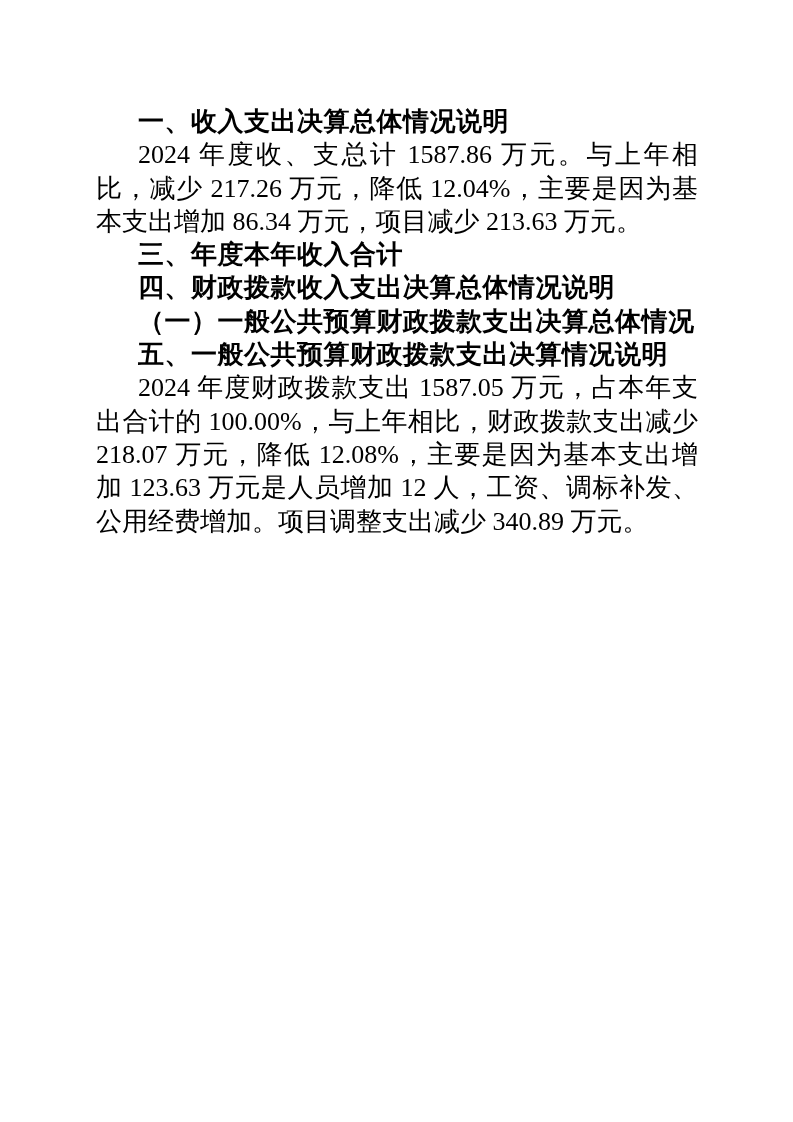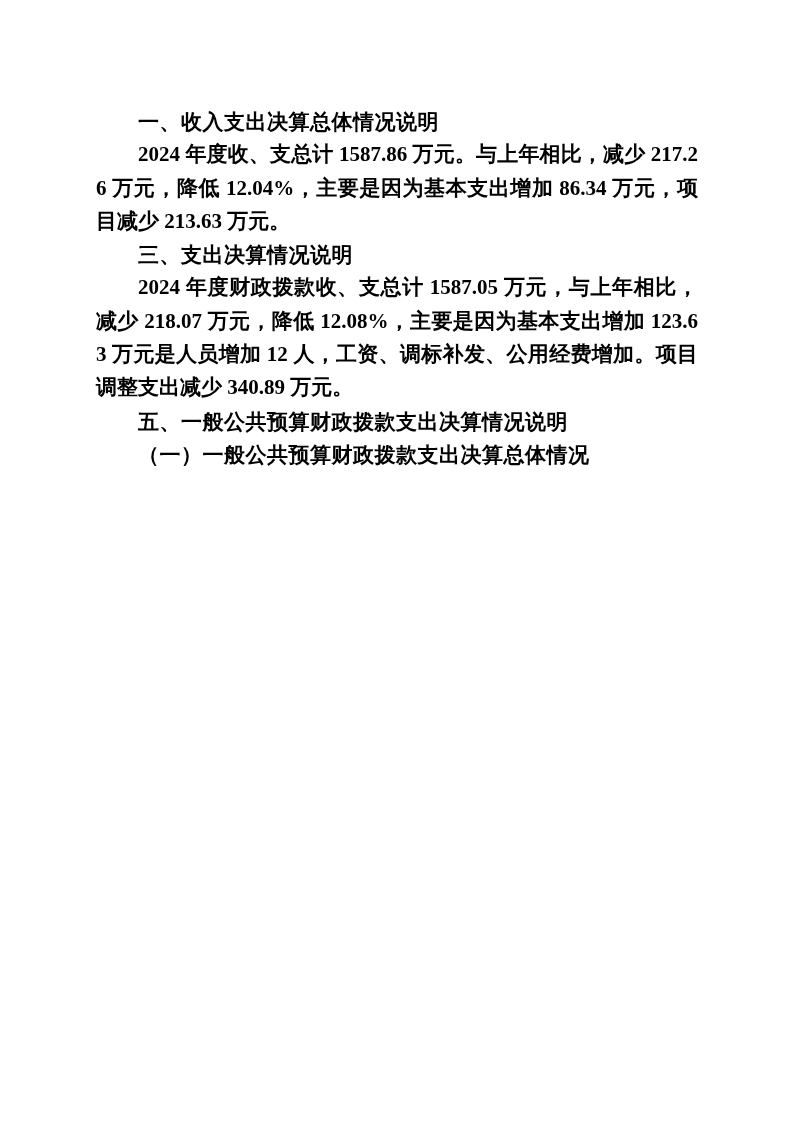--- a/index.html
+++ b/index.html
@@ -13,55 +13,56 @@
     height: 1122px;
     background: #ffffff;
     box-sizing: border-box;
     padding: 105px 95px 40px 96px;
     overflow: hidden;
     color: #000000;
   }
   .blk {
     margin: 0;
     padding: 0;
-    font-size: 21px;
+    font-size: 26px;
     line-height: 33.3px;
     color: #000000;
   }
   .heading {
     font-family: "Liberation Sans", "DejaVu Sans", sans-serif;
     font-weight: 700;
     text-indent: 42px;
     letter-spacing: 0.5px;
   }
   .para {
     font-family: "Liberation Serif", "DejaVu Serif", serif;
-    font-weight: 700;
+    font-weight: 400;
     text-align: justify;
     text-justify: inter-ideograph;
     text-indent: 42px;
     word-break: break-all;
   }
 </style>
 </head>
 <body>
 
 <div class="page">
 
   <p class="blk heading">一、收入支出决算总体情况说明</p>
 
   <p class="blk para">2024 年度收、支总计 1587.86 万元。与上年相比，减少 217.26 万元，降低 12.04%，主要是因为基本支出增加 86.34 万元，项目减少 213.63 万元。</p>
 
 
 
-  <p class="blk heading">三、支出决算情况说明</p>
+  <p class="blk heading">三、年度本年收入合计</p>
 
 
+  <p class="blk heading">四、财政拨款收入支出决算总体情况说明</p>
 
-  <p class="blk para">2024 年度财政拨款收、支总计 1587.05 万元，与上年相比，减少 218.07 万元，降低 12.08%，主要是因为基本支出增加 123.63 万元是人员增加 12 人，工资、调标补发、公用经费增加。项目调整支出减少 340.89 万元。</p>
+
+  <p class="blk heading">（一）一般公共预算财政拨款支出决算总体情况</p>
 
   <p class="blk heading">五、一般公共预算财政拨款支出决算情况说明</p>
 
-  <p class="blk heading">（一）一般公共预算财政拨款支出决算总体情况</p>
-
+  <p class="blk para">2024 年度财政拨款支出 1587.05 万元，占本年支出合计的 100.00%，与上年相比，财政拨款支出减少 218.07 万元，降低 12.08%，主要是因为基本支出增加 123.63 万元是人员增加 12 人，工资、调标补发、公用经费增加。项目调整支出减少 340.89 万元。</p>
 
 
 </div>
 
 </body></html>

